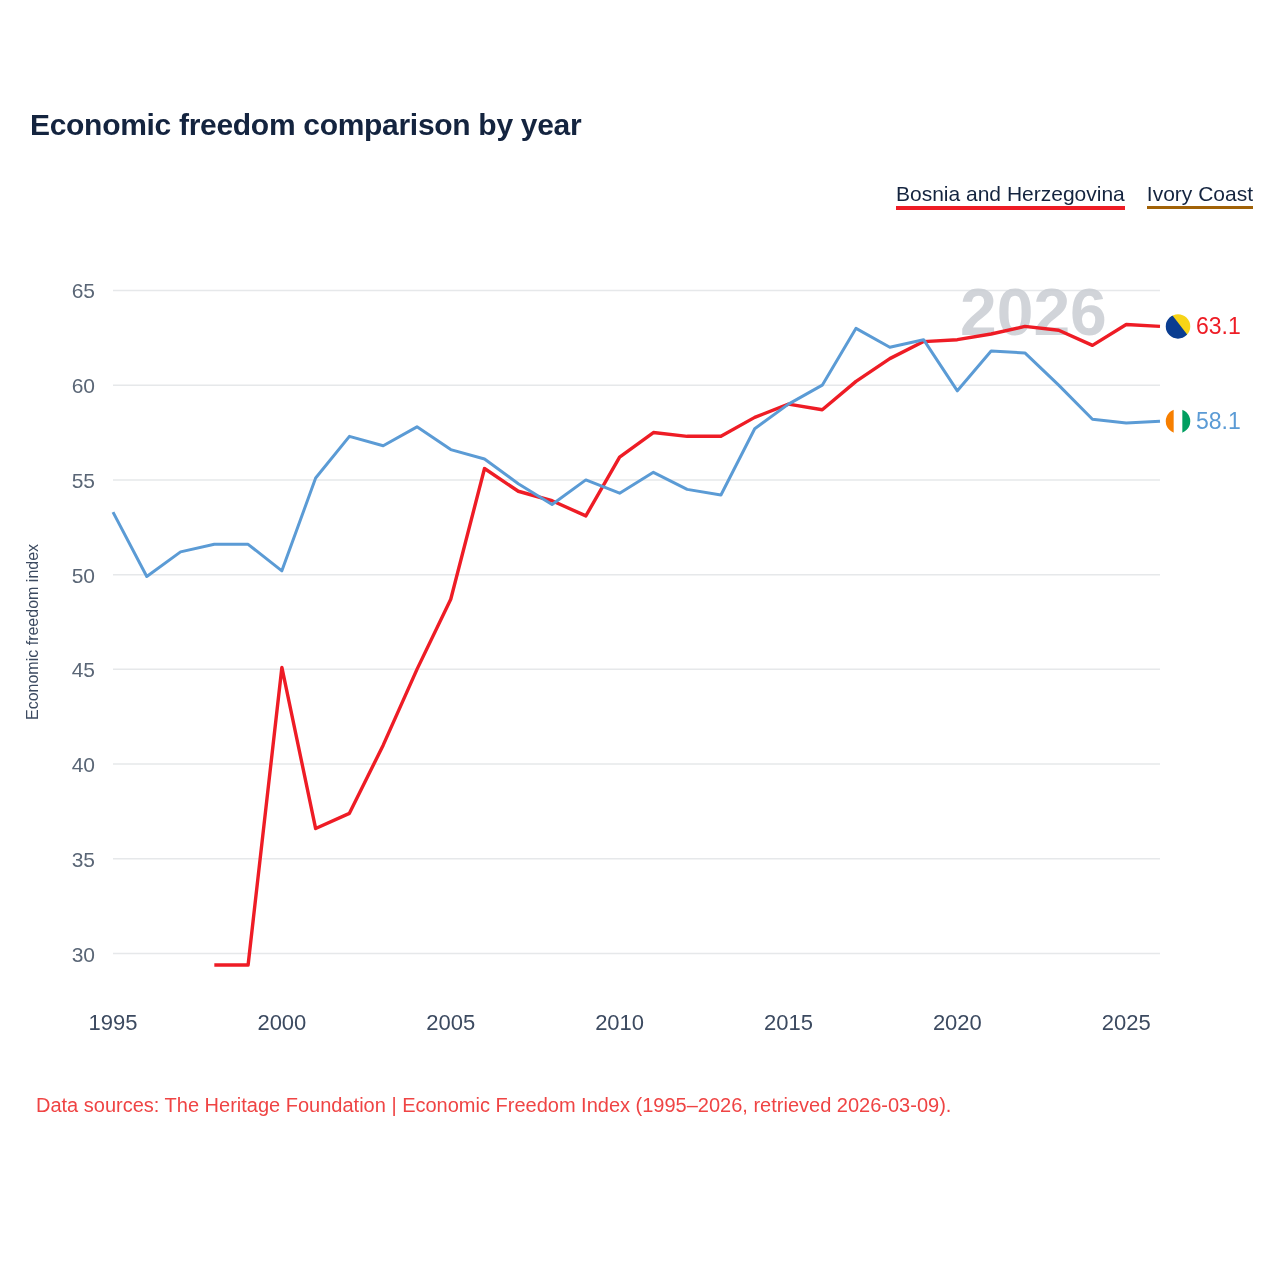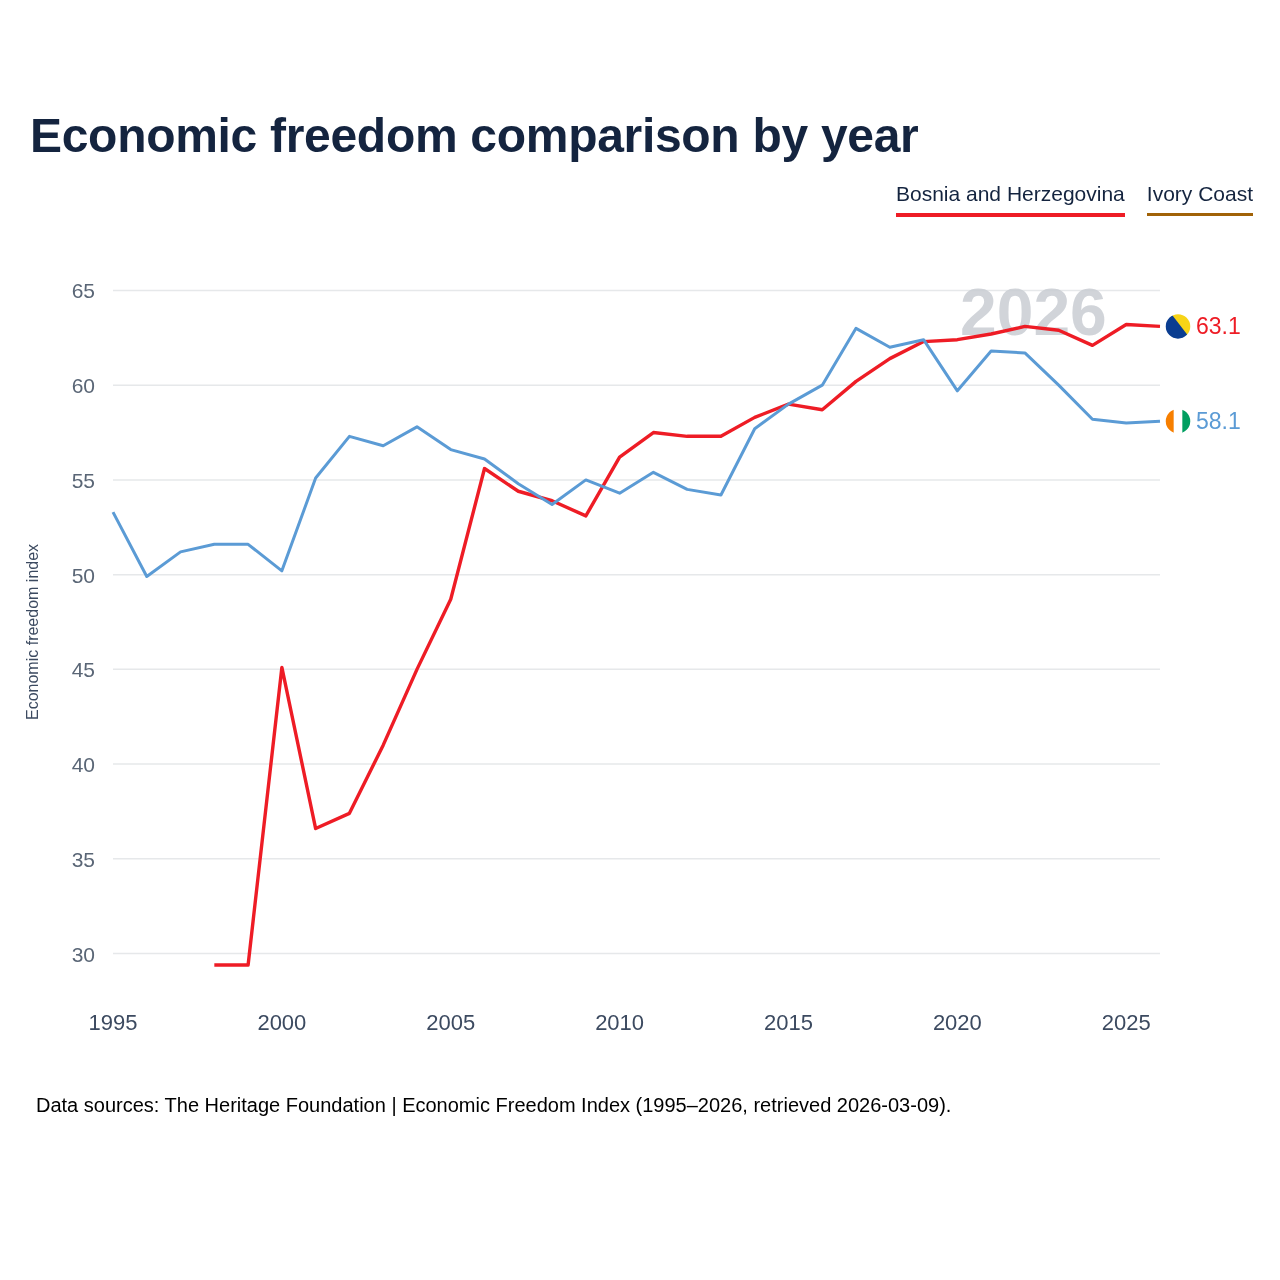--- a/index.html
+++ b/index.html
@@ -12,37 +12,37 @@
     height: 1280px;
     font-family: "Liberation Sans", sans-serif;
     color: #1b2a4a;
     position: relative;
     overflow: hidden;
   }
   #page-title {
     position: absolute;
     left: 30px;
     top: 108px;
-    font-size: 48px;
+    font-size: 30px;
     font-weight: bold;
     color: #14243f;
     letter-spacing: -0.3px;
   }
   #legend {
     position: absolute;
     right: 27px;
     top: 182px;
     display: flex;
     gap: 22px;
     align-items: flex-start;
   }
   .legend-item {
     font-size: 21px;
     color: #14243f;
-    padding-bottom: 8px;
+    padding-bottom: 1px;
     line-height: 1.1;
   }
   .legend-item.series-a { border-bottom: 4px solid #ee1c25; }
   .legend-item.series-b { border-bottom: 3px solid #a16207; }
 
   #plot-wrap {
     position: absolute;
     left: 0;
     top: 240px;
     width: 1280px;
@@ -79,21 +79,21 @@
   }
   .endlabel {
     font-size: 23px;
     font-family: "Liberation Sans", sans-serif;
   }
   #footer {
     position: absolute;
     left: 36px;
     top: 1088px;
     font-size: 20px;
-    color: #000000;
+    color: #ef4444;
     line-height: 1.75;
   }
 </style>
 </head>
 <body>
 
 <div id="page-title">Economic freedom comparison by year</div>
 
 <div id="legend">
   <div class="legend-item series-a">Bosnia and Herzegovina</div>

